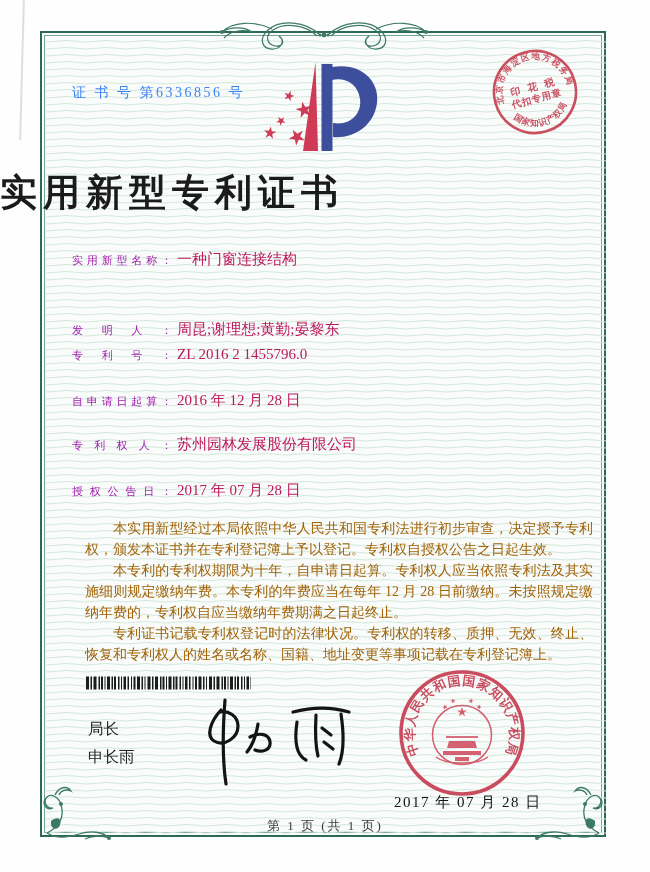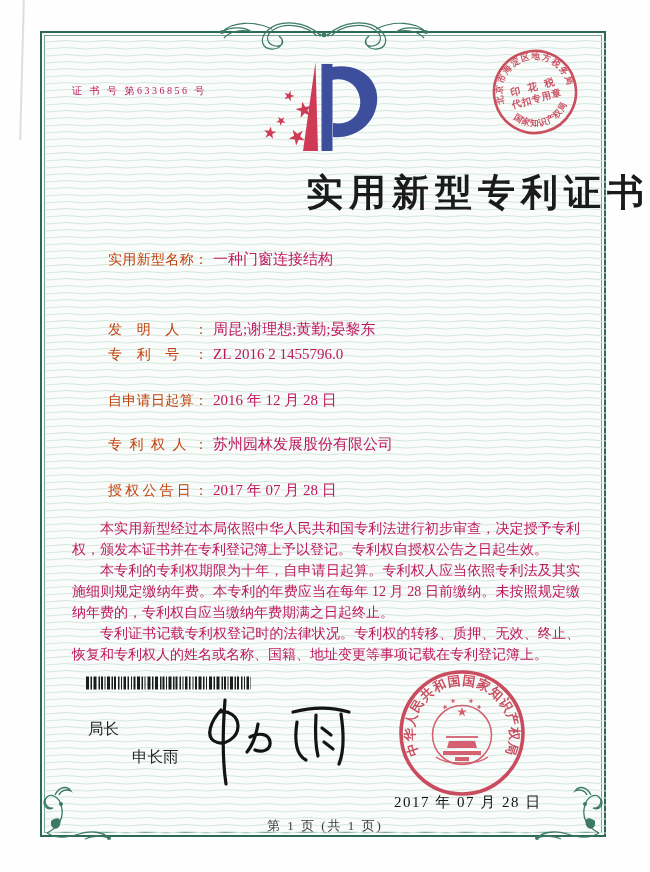--- a/index.html
+++ b/index.html
@@ -6,33 +6,33 @@
   .stage{position:relative;width:650px;height:872px;background:#fefefe;overflow:hidden;
          font-family:"Liberation Serif","DejaVu Serif",serif;}
   .scan-edge{position:absolute;left:21px;top:0;width:2px;height:140px;background:#b9b9b1;
              opacity:.45;transform:rotate(1.5deg);}
   .frame-outer{position:absolute;left:40px;top:31px;width:566px;height:806px;
                border:2px solid #2d6a54;background:#f9fcfa;box-sizing:border-box;}
   .frame-inner{position:absolute;left:2px;top:2px;right:2px;bottom:2px;
                border:1px solid #7aa492;box-sizing:border-box;}
   svg.layer{position:absolute;left:0;top:0;width:650px;height:872px;}
   .txt{position:absolute;color:#2a2a2a;}
-  .cert-no{left:72px;top:84px;font-size:10px;letter-spacing:2.5px;color:#be185d;}
-  .title{left:0;right:0;top:168px;text-align:right;font-size:37px;font-weight:700;
+  .cert-no{left:72px;top:84px;font-size:14px;letter-spacing:2.5px;color:#3b82f6;}
+  .title{left:0;right:0;top:168px;text-align:left;font-size:37px;font-weight:700;
          letter-spacing:6px;color:#1b1b1b;}
   .field{left:72px;font-size:15px;color:#242424;white-space:nowrap;}
-  .flabel{display:inline-block;width:100px;font-size:14px;text-align:justify;
-          text-align-last:justify;vertical-align:baseline;margin-right:5px;color:#c2410c;margin-left:36px;}
+  .flabel{display:inline-block;width:100px;font-size:11px;text-align:justify;
+          text-align-last:justify;vertical-align:baseline;margin-right:5px;color:#a21caf;}
   .fvalue{font-size:15px;color:#be185d;}
-  .paras{left:72px;top:518px;width:508px;color:#be185d;}
+  .paras{left:85px;top:518px;width:508px;color:#a16207;}
   .paras p{margin:0;font-size:14px;line-height:21px;text-indent:2em;text-align:justify;}
   .director{left:88px;font-family:"Liberation Sans","DejaVu Sans",sans-serif;
             font-size:15.5px;font-weight:400;color:#222;}
   .d-title{top:719px;}
-  .d-name{top:747px;margin-left:44px;}
+  .d-name{top:747px;}
   .issue-date{left:394px;top:793px;font-size:15px;letter-spacing:1.5px;color:#141414;}
   .footer{left:0;right:0;top:817px;text-align:center;font-size:13px;letter-spacing:2px;color:#3c3c3c;}
   .seal-text{font-weight:700;fill:#c5394f;}
 </style>
 </head>
 <body>
 
 <div class="stage">
 
   <div class="scan-edge"></div>

